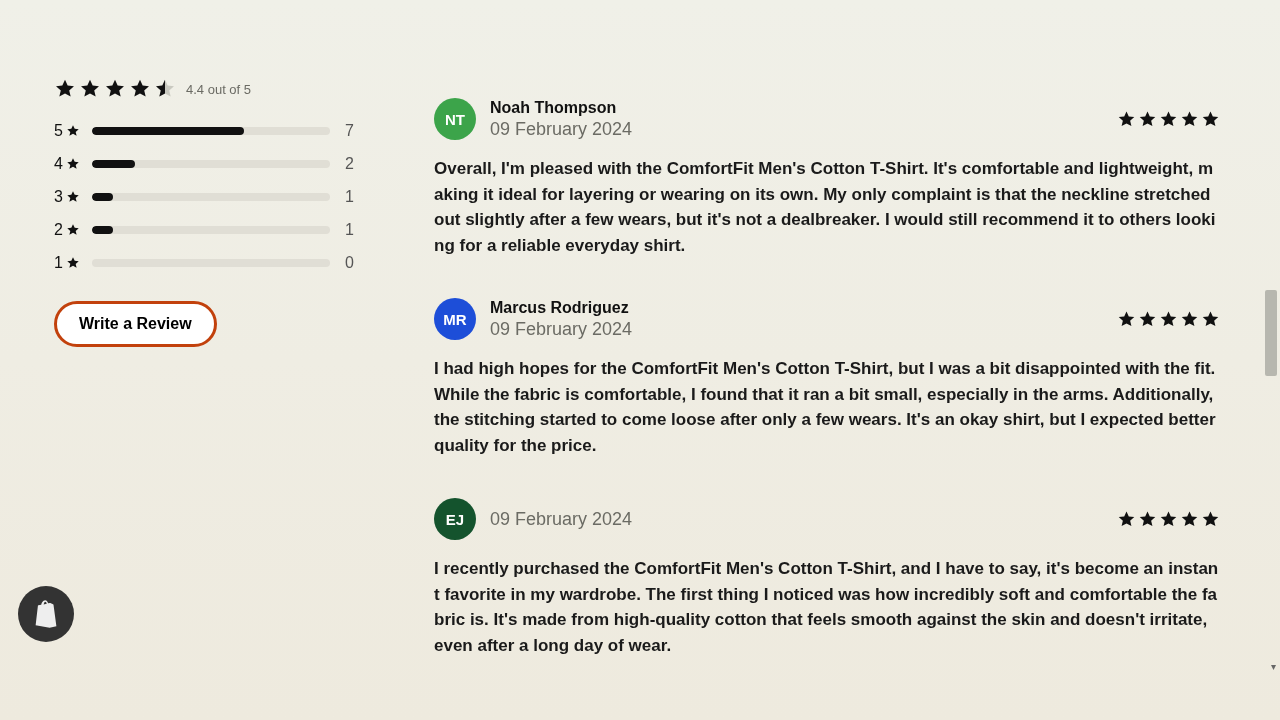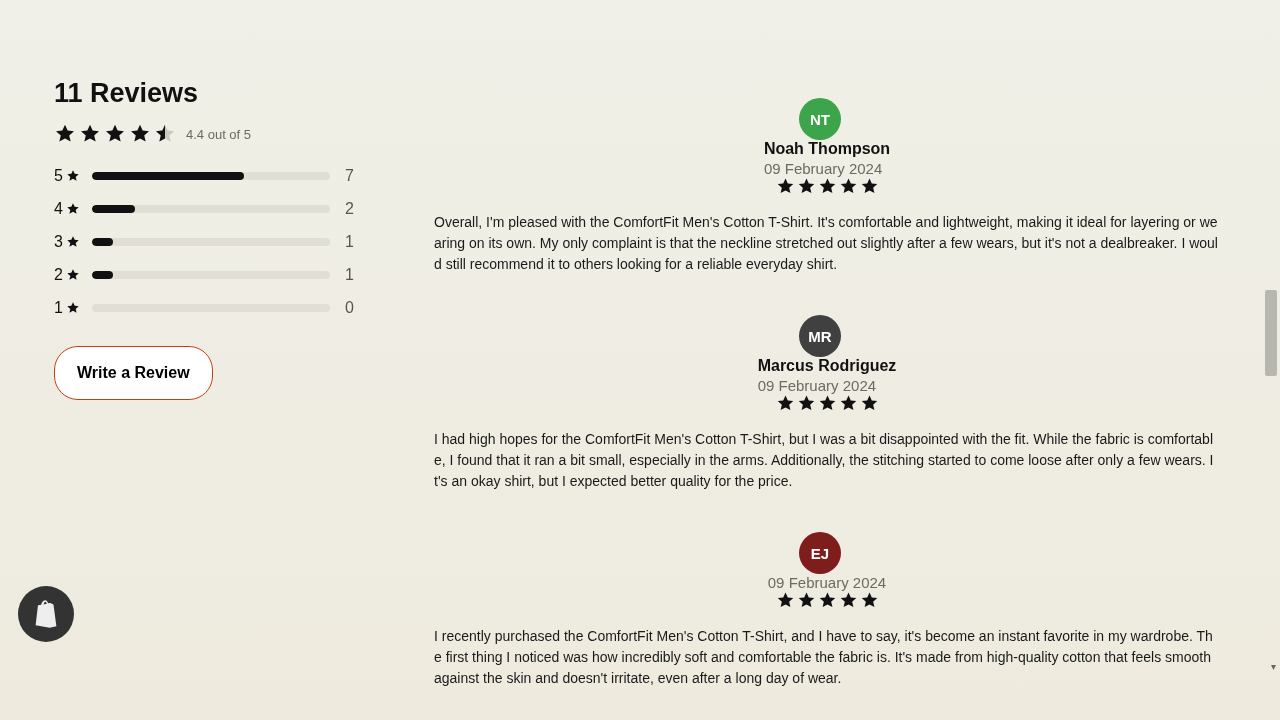--- a/index.html
+++ b/index.html
@@ -52,63 +52,62 @@
     overflow: hidden;
   }
   .dist-fill {
     height: 100%;
     background: #111;
     border-radius: 5px;
   }
   .dist-count { width: 14px; text-align: right; color: #555; }
   .write-btn {
     margin-top: 14px;
-    padding: 17px 22px;
+    padding: 11px 22px;
     background: #fff;
-    border: 1px solid #c2410c;
+    border: 3px solid #c2410c;
     border-radius: 24px;
     font-size: 16px;
     font-weight: 600;
     cursor: pointer;
   }
   .reviews {
     flex: 1;
     padding-top: 20px;
   }
   .review {
     margin-bottom: 40px;
   }
   .review-head {
     display: flex;
     align-items: center;
     margin-bottom: 16px;
-    flex-direction: column;
   }
   .avatar {
     width: 42px;
     height: 42px;
     border-radius: 50%;
     color: #fff;
     font-weight: 600;
     font-size: 15px;
     display: flex;
     align-items: center;
     justify-content: center;
     margin-right: 14px;
   }
   .review-meta { flex: 1; }
   .review-name { font-size: 16px; font-weight: 700; margin-bottom: 2px; }
-  .review-date { font-size: 15px; color: #6b6b64; font-weight: 500; }
+  .review-date { font-size: 18px; color: #6b6b64; font-weight: 500; }
   .review-stars { display: flex; gap: 2px; }
   .review-stars svg { width: 19px; height: 19px; }
   .review-body {
-    font-size: 14px;
+    font-size: 17px;
     line-height: 1.5;
     color: #1a1a1a;
-    font-weight: 400;
+    font-weight: 700;
     word-break: break-all;
   }
   .shop-badge {
     position: absolute;
     left: 18px;
     bottom: 78px;
     width: 56px;
     height: 56px;
     border-radius: 50%;
     background: #333;
@@ -154,21 +153,20 @@
       <path fill="#111" d="M12 2v14.9L5.8 20.3l1.6-6.8L2.2 8.9l6.9-.6z"></path>
     </symbol>
     <symbol id="star-small" viewBox="0 0 24 24">
         <path fill="#111" d="M12 2l2.9 6.3 6.9.6-5.2 4.6 1.6 6.8L12 16.9 5.8 20.3l1.6-6.8L2.2 8.9l6.9-.6z"></path>
       </symbol>
   </defs>
 </svg>
 
 <div class="page">
   <aside class="summary">
-    <h2>11 Reviews</h2>
     <div class="avg-row">
       <div class="avg-stars">
         <svg>
             <use href="#star-full"></use>
           </svg>
         <svg>
             <use href="#star-full"></use>
           </svg>
         <svg>
             <use href="#star-full"></use>
@@ -270,21 +268,21 @@
             </svg>
             <svg>
               <use href="#star-full"></use>
             </svg>
           </div>
     </div>
     <div class="review-body">Overall, I'm pleased with the ComfortFit Men's Cotton T-Shirt. It's comfortable and lightweight, making it ideal for layering or wearing on its own. My only complaint is that the neckline stretched out slightly after a few wears, but it's not a dealbreaker. I would still recommend it to others looking for a reliable everyday shirt.</div>
       </article>
       <article class="review">
     <div class="review-head">
-      <div class="avatar" style="background:#404040">MR</div>
+      <div class="avatar" style="background:#1d4ed8">MR</div>
       <div class="review-meta">
         <div class="review-name">Marcus Rodriguez</div>
         <div class="review-date">09 February 2024</div>
       </div>
       <div class="review-stars">
             <svg>
               <use href="#star-full"></use>
             </svg>
             <svg>
               <use href="#star-full"></use>
@@ -297,21 +295,21 @@
             </svg>
             <svg>
               <use href="#star-full"></use>
             </svg>
           </div>
     </div>
     <div class="review-body">I had high hopes for the ComfortFit Men's Cotton T-Shirt, but I was a bit disappointed with the fit. While the fabric is comfortable, I found that it ran a bit small, especially in the arms. Additionally, the stitching started to come loose after only a few wears. It's an okay shirt, but I expected better quality for the price.</div>
       </article>
       <article class="review">
     <div class="review-head">
-      <div class="avatar" style="background:#7f1d1d">EJ</div>
+      <div class="avatar" style="background:#14532d">EJ</div>
       <div class="review-meta">
         <div class="review-date">09 February 2024</div>
       </div>
       <div class="review-stars">
             <svg>
               <use href="#star-full"></use>
             </svg>
             <svg>
               <use href="#star-full"></use>
             </svg>

